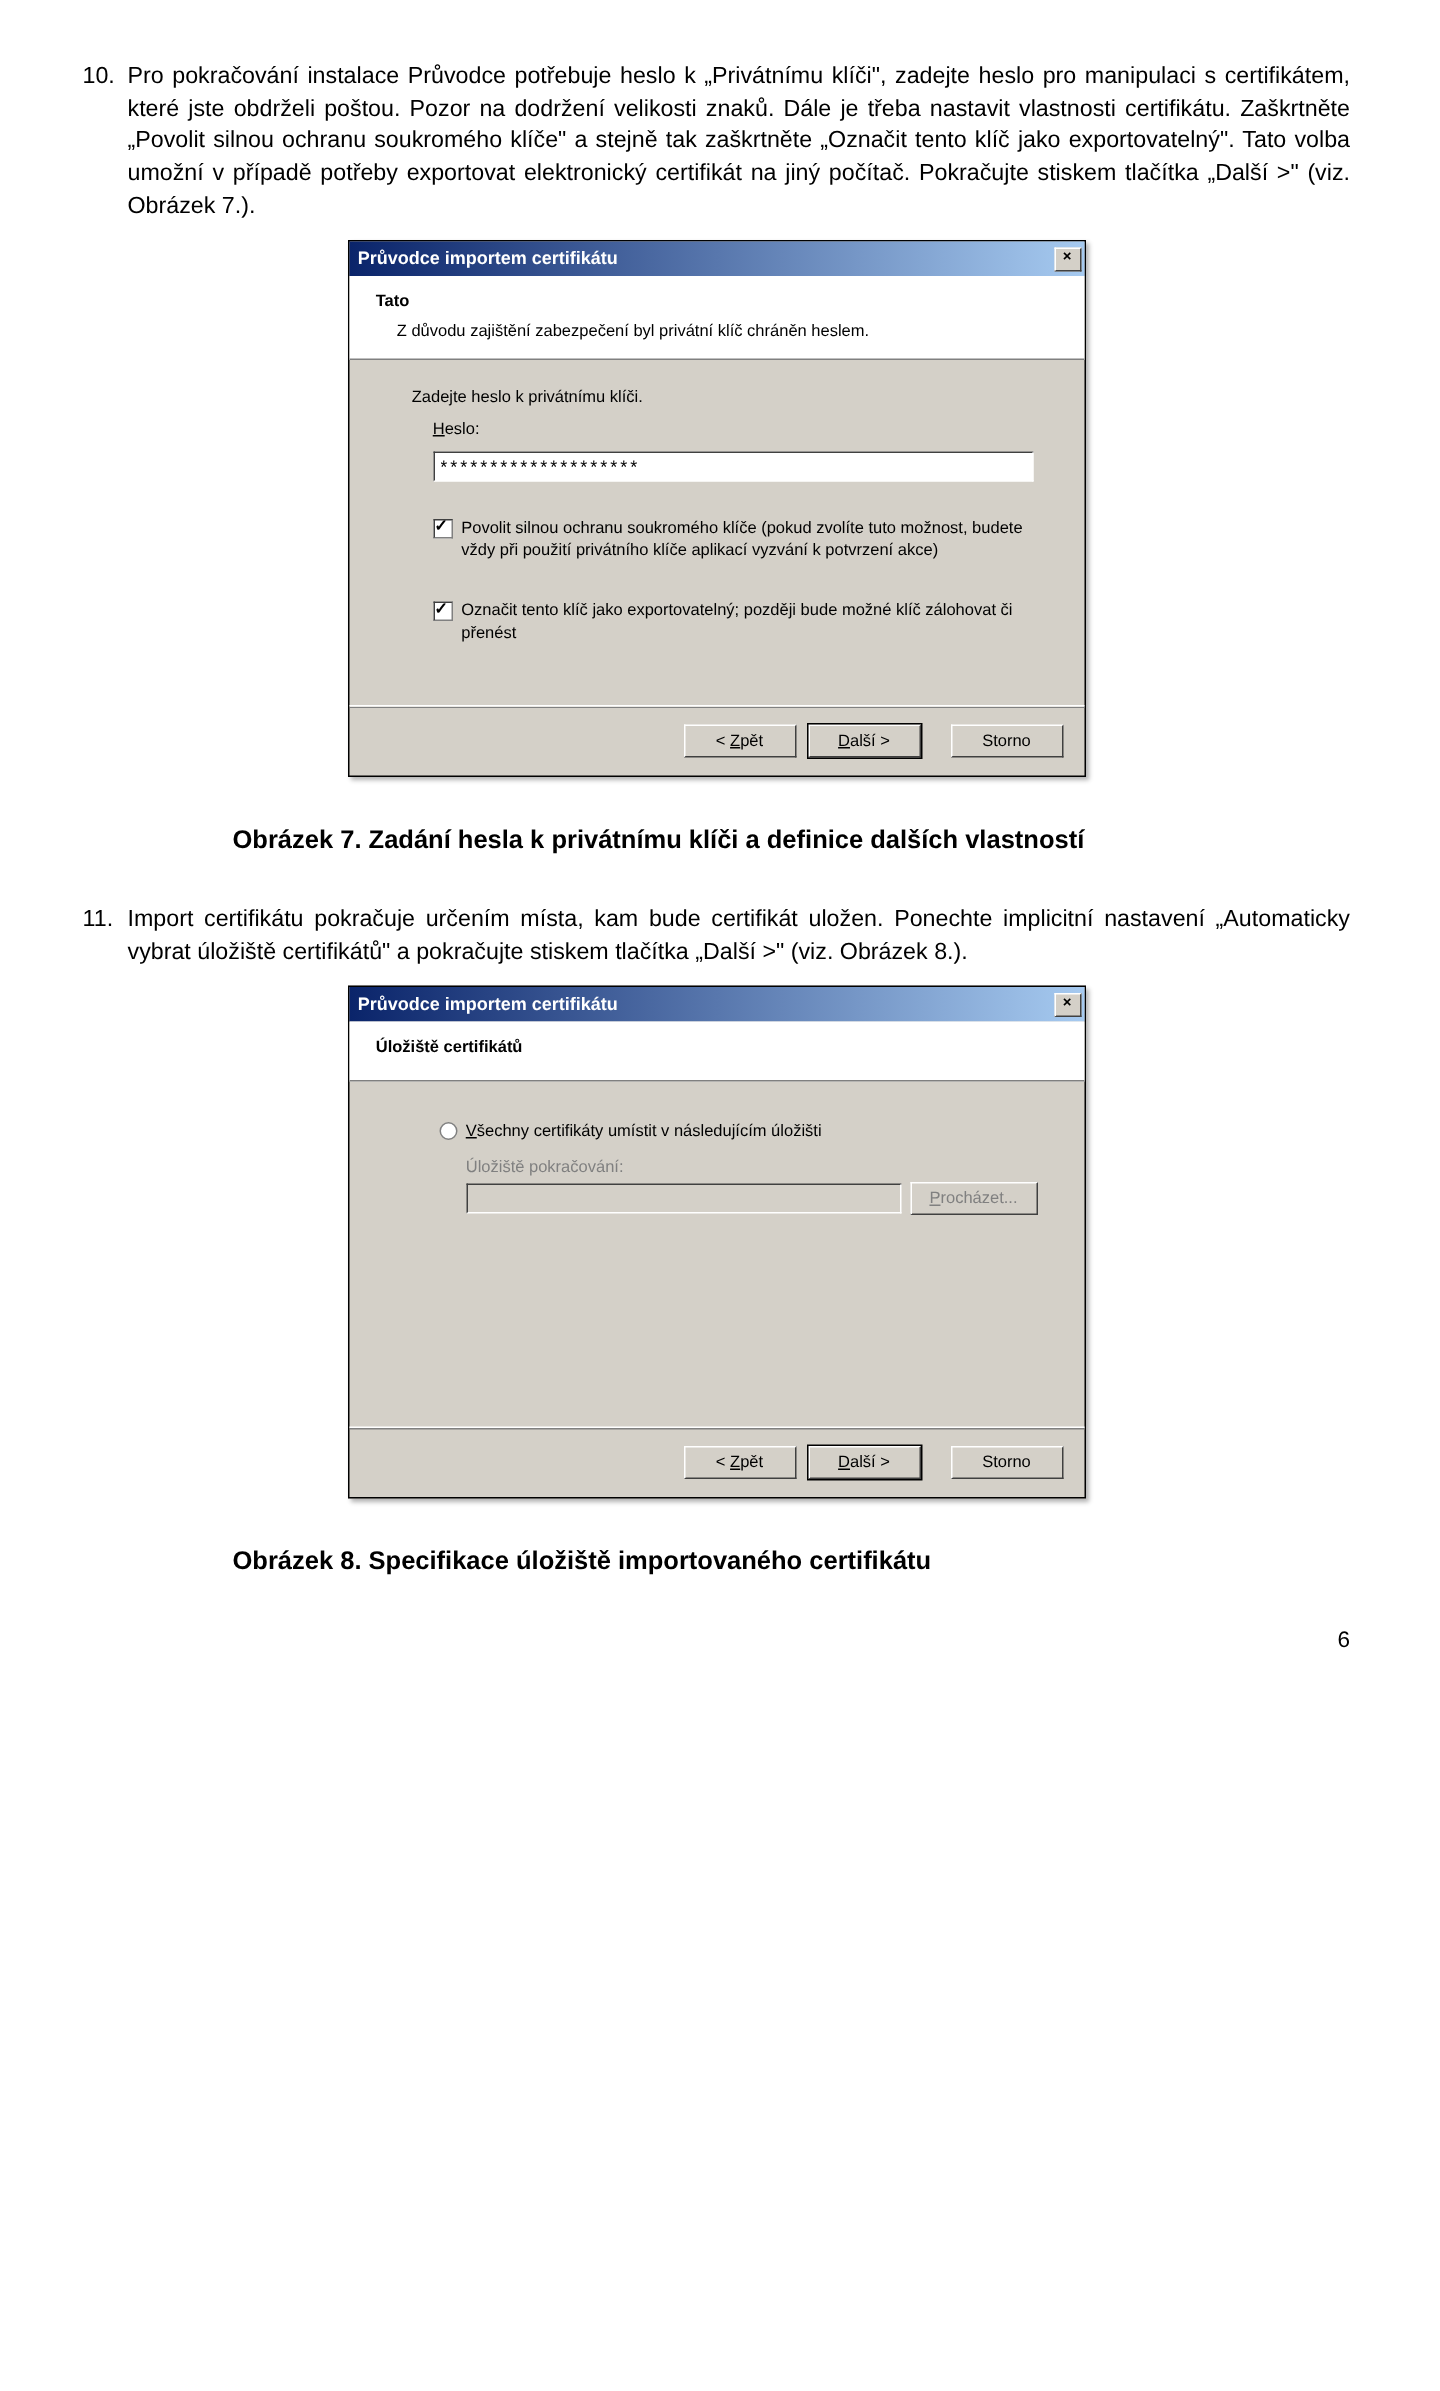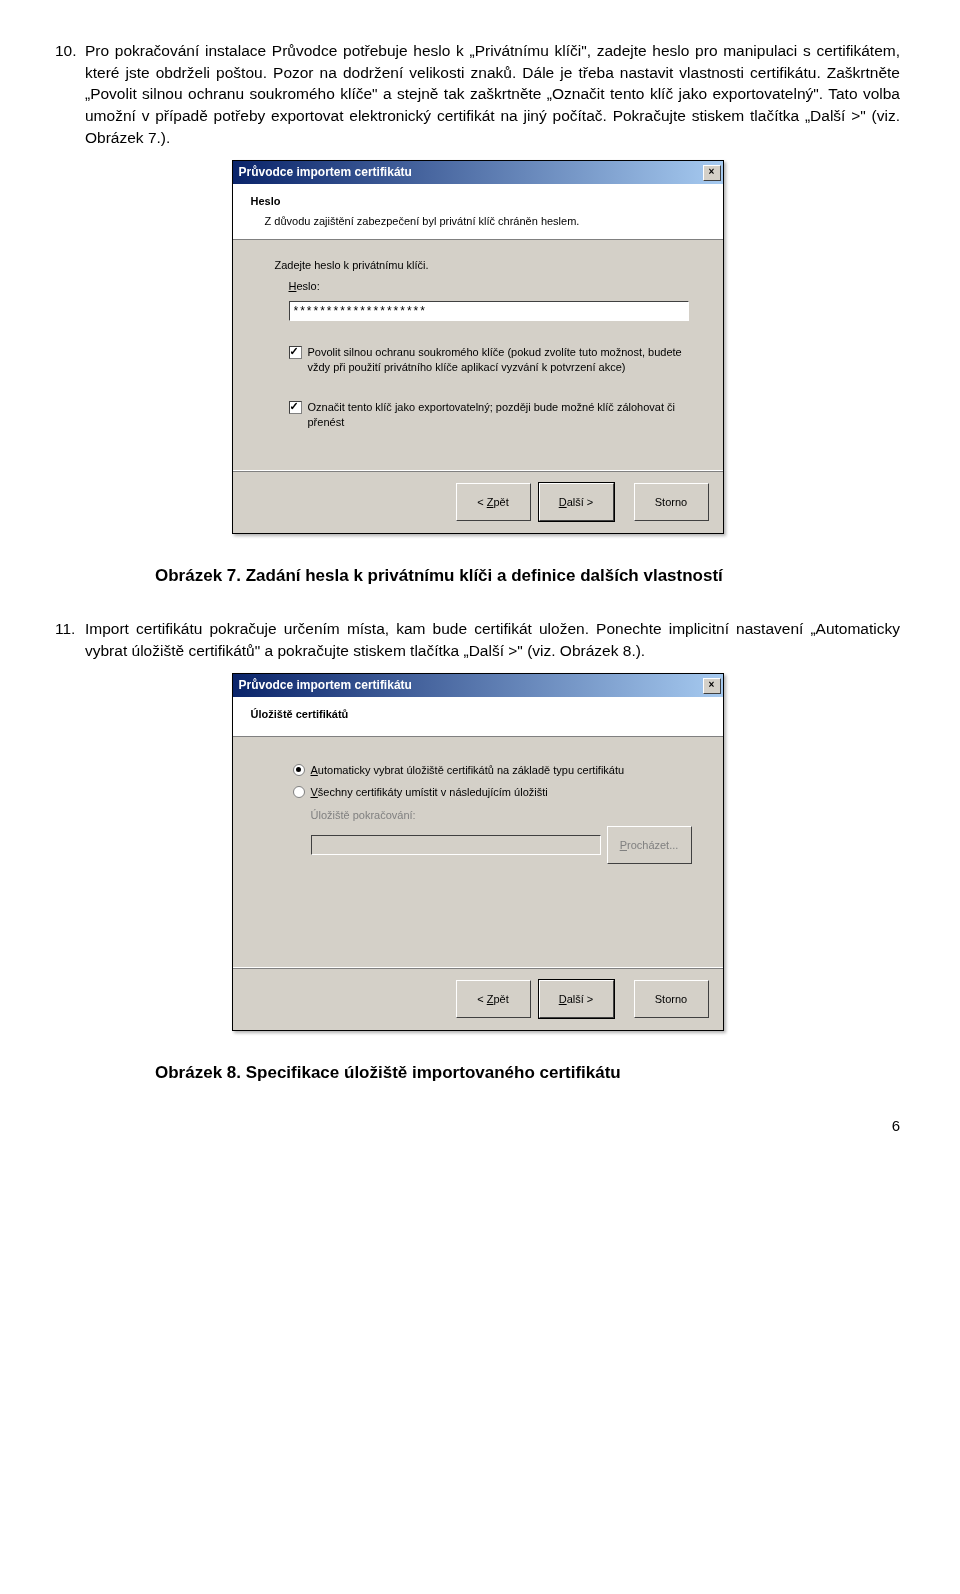--- a/index.html
+++ b/index.html
@@ -162,21 +162,21 @@
   .wiz-footer {
     border-top: 1px solid #fff;
     box-shadow: inset 0 1px 0 #808080;
     padding: 12px 14px;
     display: flex;
     justify-content: flex-end;
     gap: 8px;
   }
   .btn {
     min-width: 75px;
-    height: 38px;
+    height: 22px;
     background: #d4d0c8;
     border: 1px solid #404040;
     border-top-color: #fff;
     border-left-color: #fff;
     font-family: Tahoma, Arial, sans-serif;
     font-size: 11px;
     padding: 0 10px;
     box-sizing: border-box;
   }
   .btn.default {
@@ -220,21 +220,21 @@
   <div class="num">10.</div>
   <div class="txt">Pro pokračování instalace Průvodce potřebuje heslo k „Privátnímu klíči", zadejte heslo pro manipulaci s certifikátem, které jste obdrželi poštou. Pozor na dodržení velikosti znaků. Dále je třeba nastavit vlastnosti certifikátu. Zaškrtněte „Povolit silnou ochranu soukromého klíče" a stejně tak zaškrtněte „Označit tento klíč jako exportovatelný". Tato volba umožní v případě potřeby exportovat elektronický certifikát na jiný počítač. Pokračujte stiskem tlačítka „Další &gt;" (viz. Obrázek 7.).</div>
 </div>
 
 <div class="dialog">
   <div class="titlebar">
     <span>Průvodce importem certifikátu</span>
     <div class="close">×</div>
   </div>
   <div class="wiz-header">
-    <div class="h1">Heslo</div>
+    <div class="h1">Tato</div>
     <div class="h2">Z důvodu zajištění zabezpečení byl privátní klíč chráněn heslem.</div>
   </div>
   <div class="wiz-body">
     <p>Zadejte heslo k privátnímu klíči.</p>
     <p class="field-label" style="margin-left:14px;"><span class="underline">H</span><span>eslo:</span></p>
     <input class="textinput" style="margin-left: 14px;" value="********************">
     <div class="cb-row" style="margin-left:14px;">
       <div class="cb checked"></div>
       <div>Povolit silnou ochranu soukromého klíče (pokud zvolíte tuto možnost, budete vždy při použití privátního klíče aplikací vyzvání k potvrzení akce)</div>
     </div>
@@ -261,24 +261,20 @@
   <div class="titlebar">
     <span>Průvodce importem certifikátu</span>
     <div class="close">×</div>
   </div>
   <div class="wiz-header">
     <div class="h1">Úložiště certifikátů</div>
   </div>
   <div class="wiz-body">
     <div class="group-indent">
       <div class="radio-row">
-        <div class="radio checked"></div>
-        <div><span class="underline">A</span><span>utomaticky vybrat úložiště certifikátů na základě typu certifikátu</span></div>
-      </div>
-      <div class="radio-row">
         <div class="radio"></div>
         <div><span class="underline">V</span><span>šechny certifikáty umístit v následujícím úložišti</span></div>
       </div>
       <div style="margin-left:18px;">
         <div class="store-label">Úložiště pokračování:</div>
         <div class="store-row">
           <input class="textinput disabled" style="width: 290px;" disabled="">
           <button class="btn disabled" style="min-width:85px;"><span class="underline">P</span><span>rocházet...</span></button>
         </div>
       </div>

